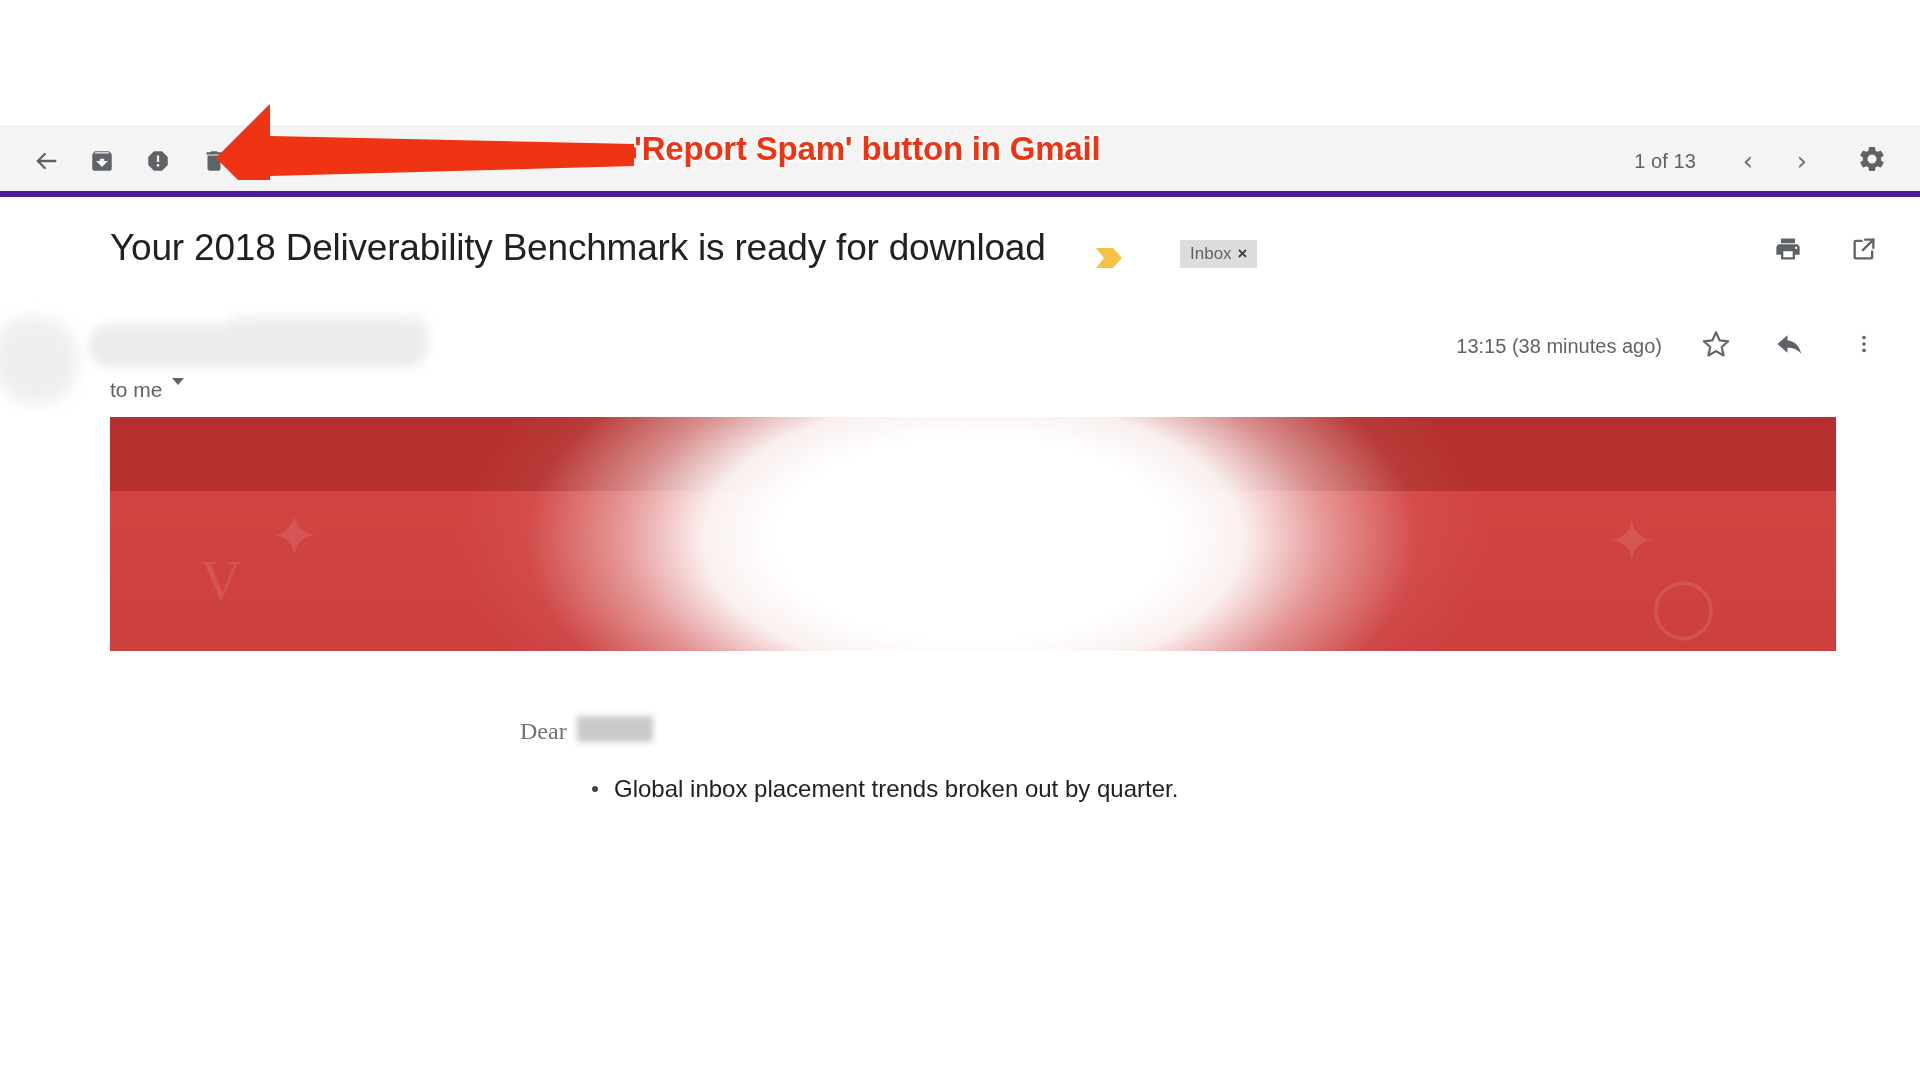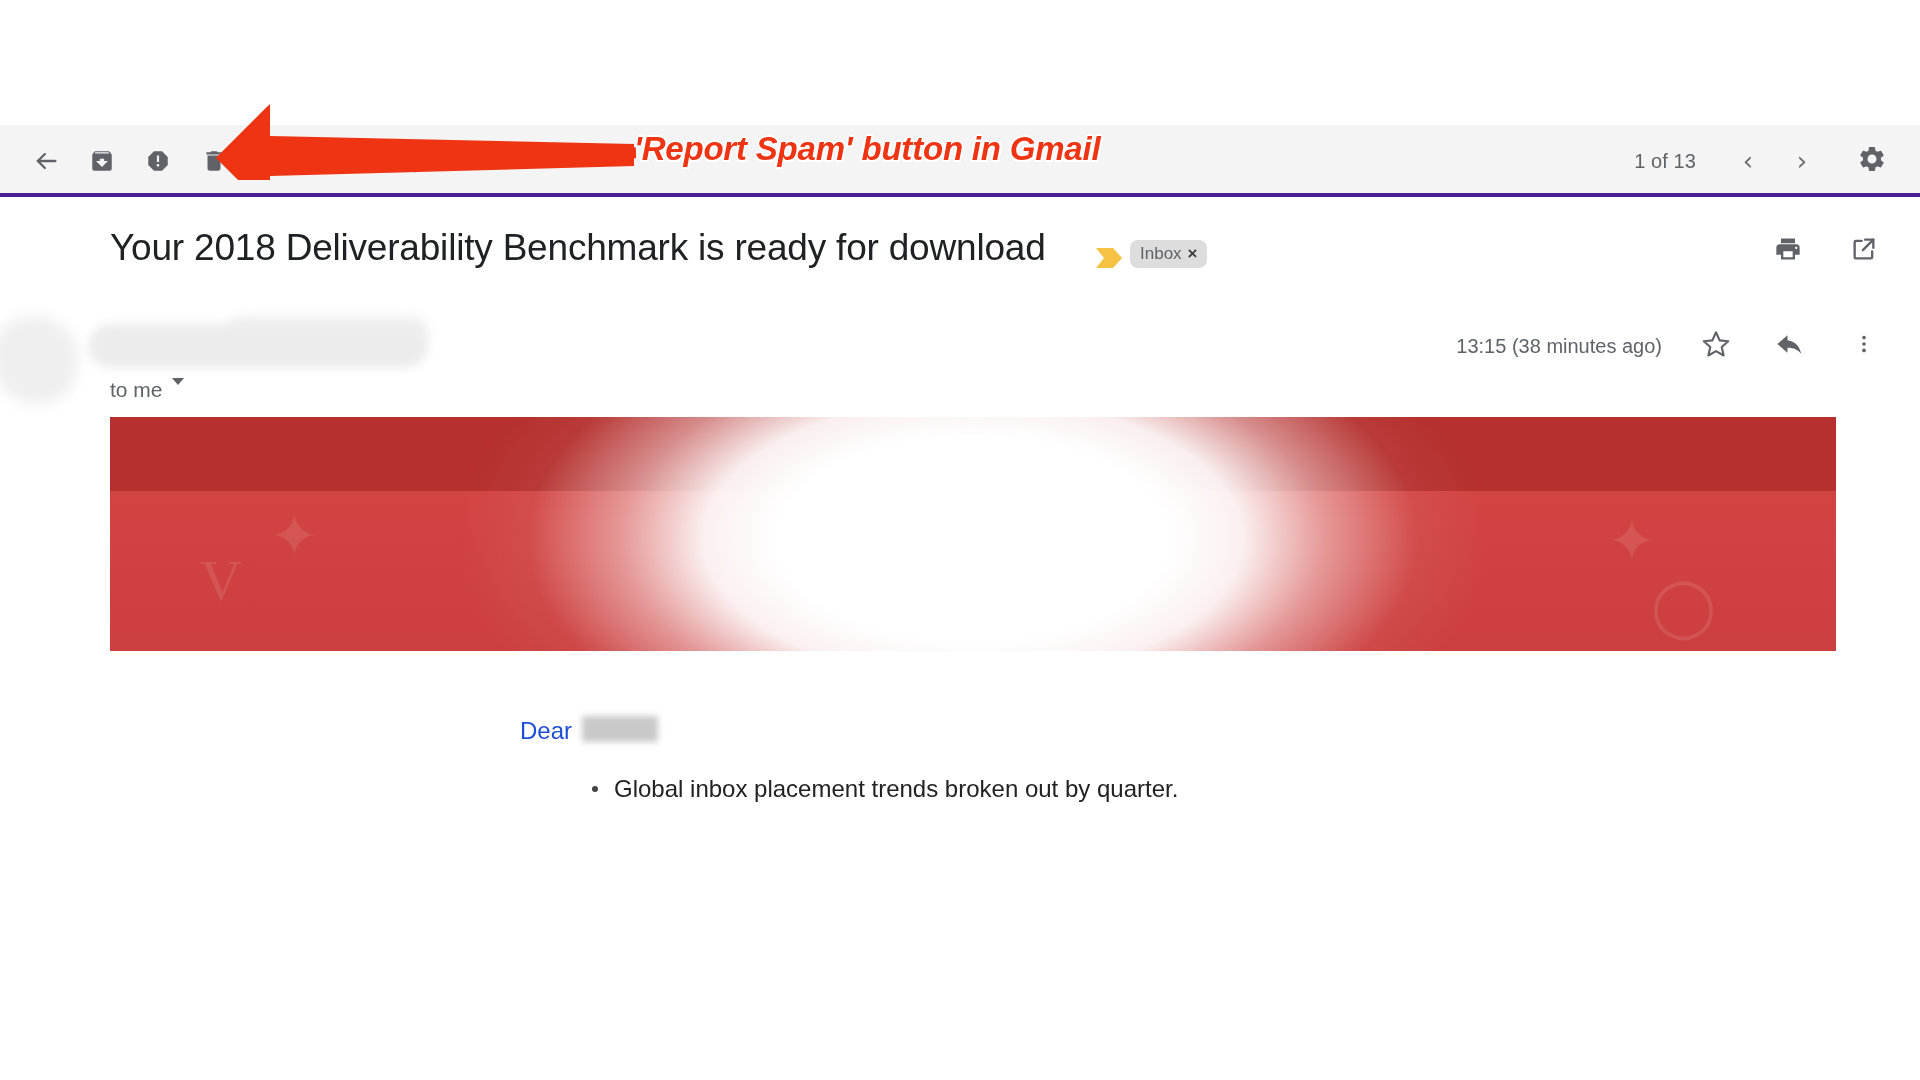--- a/index.html
+++ b/index.html
@@ -17,21 +17,21 @@
   }
 
   
   #toolbar {
     position: absolute;
     left: 0;
     top: 125px;
     width: 1920px;
     height: 72px;
     background: #f4f4f4;
-    border-bottom: 4px solid #4c1d95;
+    border-bottom: 6px solid #4c1d95;
     box-sizing: border-box;
   }
   .tb-icons {
     position: absolute;
     left: 18px;
     top: 0;
     height: 72px;
     display: flex;
     align-items: center;
   }
@@ -101,21 +101,20 @@
     font-size: 33px;
     font-weight: bold;
     color: #ee3412;
     white-space: nowrap;
     letter-spacing: -0.2px;
     line-height: 1;
     text-shadow:
       1.5px 1.5px 0 #ffffff, -1.5px 1.5px 0 #ffffff,
       1.5px -1.5px 0 #ffffff, -1.5px -1.5px 0 #ffffff,
       0 2px 0 #ffffff, 2px 0 0 #ffffff, 0 -2px 0 #ffffff, -2px 0 0 #ffffff;
-    font-style: italic;
   }
   #annotation-line {
     position: absolute;
     left: 340px;
     top: 152px;
     width: 296px;
     height: 11px;
     background: #ee3412;
     transform: rotate(-0.9deg);
     transform-origin: left center;
@@ -140,27 +139,27 @@
     letter-spacing: -0.2px;
     white-space: nowrap;
   }
   #important-marker {
     position: absolute;
     left: 1094px;
     top: 30px;
   }
   #label-chip {
     position: absolute;
-    left: 1130px;
+    left: 1180px;
     top: 240px;
     background: #dddddd;
     color: #5f6368;
     font-size: 17px;
     padding: 5px 9px 6px 10px;
-    border-radius: 8px;
+    border-radius: 0;
     line-height: 1;
     white-space: nowrap;
   }
   #label-chip .chip-x {
     margin-left: 6px;
     font-weight: bold;
     color: #3c4043;
   }
   #subject-actions {
     position: absolute;
@@ -309,21 +308,21 @@
     width: 1060px;
     color: #222222;
     font-size: 24px;
     line-height: 1.32;
   }
   #greeting {
     position: relative;
     margin-bottom: 28px;
     height: 30px;
   }
-  #greeting-text { color: #1d4ed8; }
+  #greeting-text { color: #737373; font-family: Liberation Serif, serif; }
   #greeting-redaction {
     display: inline-block;
     width: 76px;
     height: 26px;
     background: #c9c9c9;
     vertical-align: -3px;
     margin-left: 10px;
     filter: blur(3px);
   }
   #body-paragraph {

